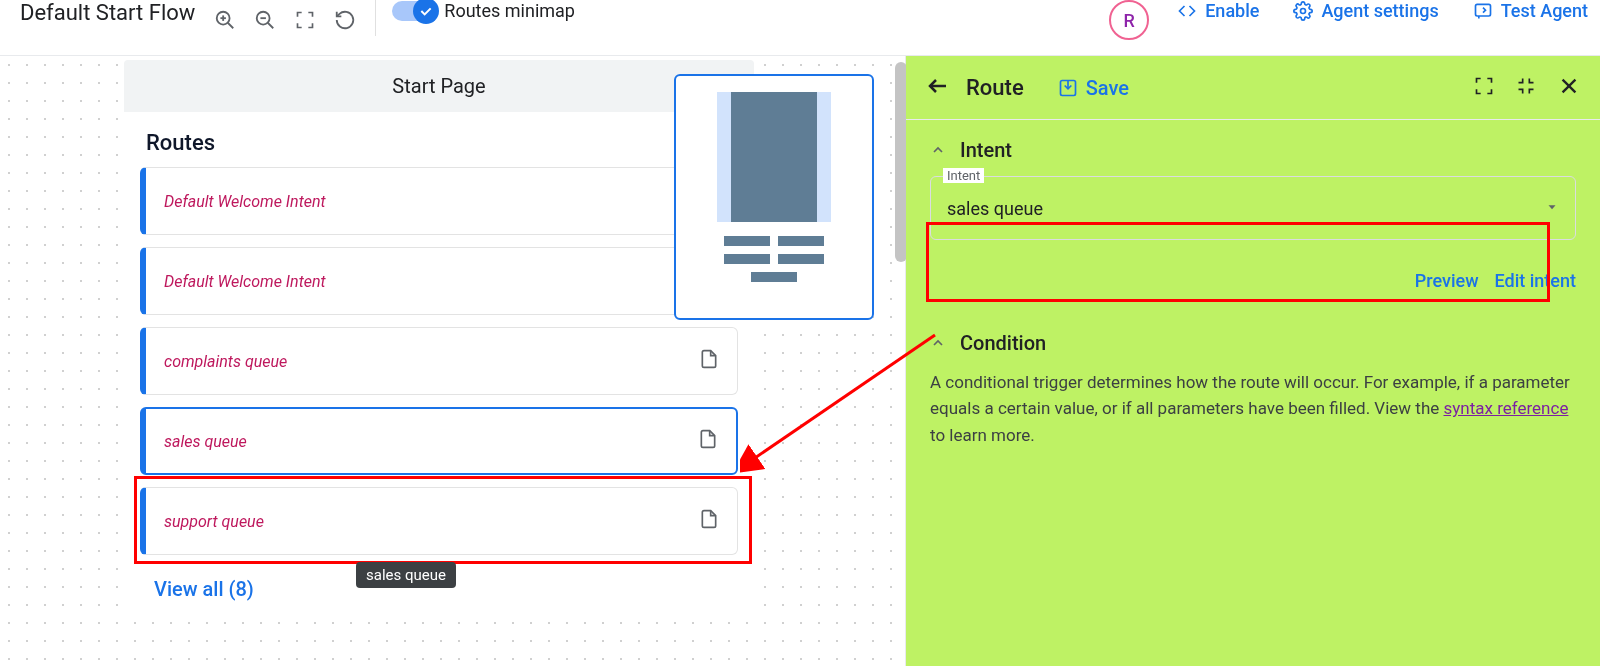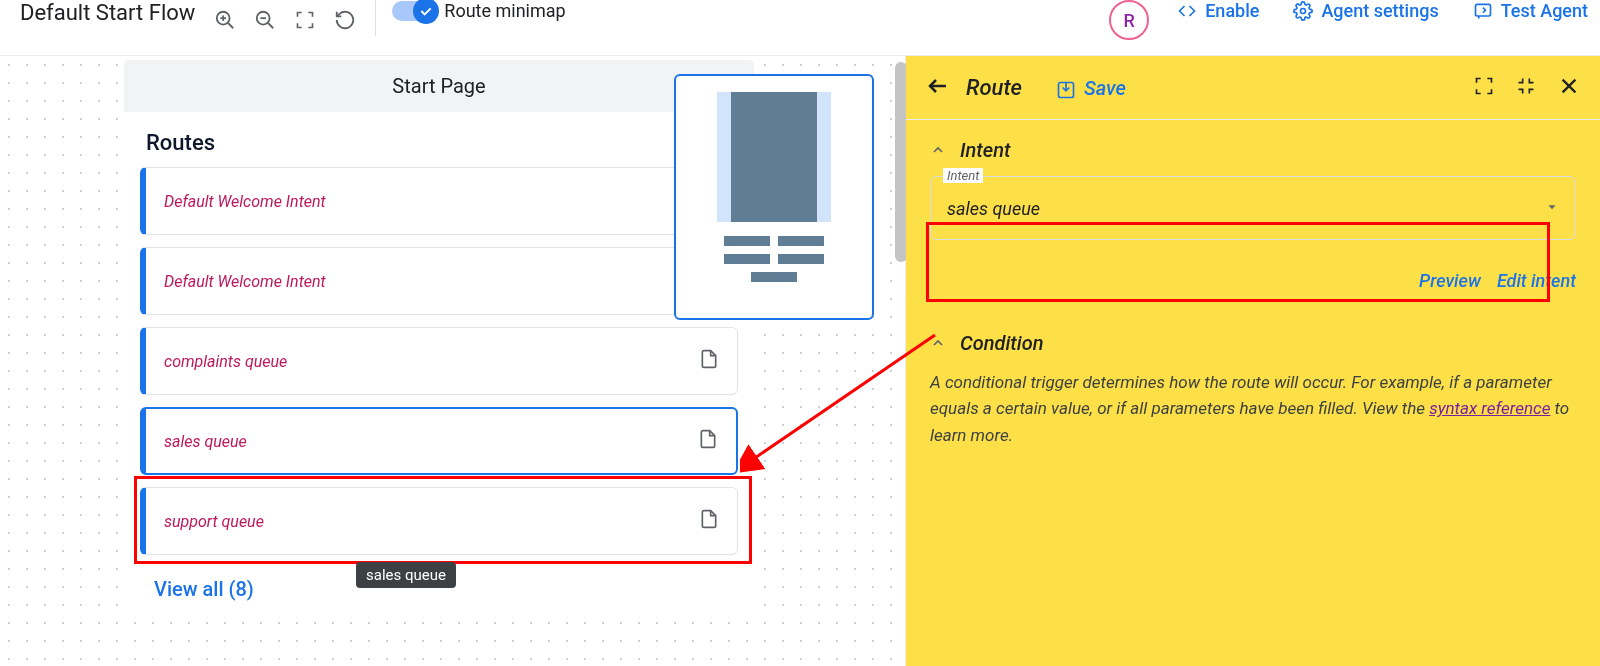--- a/index.html
+++ b/index.html
@@ -44,24 +44,24 @@
   .mm-big-r { width: 14px; height: 130px; background:#d2e3fc; }
   .mm-row { display:flex; gap:0; align-items:flex-end; }
   .mm-bars { margin-top: 14px; display:flex; flex-direction:column; gap:8px; align-items:center; }
   .mm-bar-row { display:flex; gap:8px; }
   .mm-bar { height:10px; background:#5f7d95; }
 
   .vscroll { position:absolute; right:-4px; top:0; width: 14px; height: 100%; }
   .vscroll .thumb { position:absolute; top:6px; width:12px; height:200px; background:#c4c4c4; border-radius:6px; }
 
   
-  .panel { flex: 1; background:#fde047; overflow:hidden; position: relative; font-style: italic; }
+  .panel { flex: 1; background:#bef264; overflow:hidden; position: relative; }
   .panel-top { height:64px; display:flex; align-items:center; padding: 0 20px; border-bottom:1px solid #e8eaed; gap:16px; }
   .panel-title { font-size:22px; font-weight:500; color:#202124; }
-  .save-btn { display:flex; align-items:flex-end; gap:8px; color:#1a73e8; font-size:20px; font-weight:500; margin-left:18px; cursor:pointer; }
+  .save-btn { display:flex; align-items:center; gap:8px; color:#1a73e8; font-size:20px; font-weight:500; margin-left:18px; cursor:pointer; }
   .panel-icons { margin-left:auto; display:flex; gap:22px; align-items:center; }
   .panel-body { padding: 18px 24px; }
   .section-head { display:flex; align-items:center; gap:14px; font-size:20px; font-weight:500; color:#202124; margin-bottom: 14px; cursor:pointer; }
   .desc { font-size:17px; color:#3c4043; line-height:1.55; margin-bottom: 14px; }
   .desc a { color:#1a73e8; text-decoration: underline; }
   .intent-box { position:relative; border:1px solid #dadce0; border-radius:6px; height:64px; display:flex; align-items:center; padding: 0 16px; margin-bottom: 30px; }
   .intent-box .legend { position:absolute; top:-9px; left:12px; background:#fff; padding:0 4px; font-size:13px; color:#5f6368; }
   .intent-box .val { font-size:18px; color:#202124; flex:1; }
   .intent-box .caret { color:#5f6368; }
   .intent-actions { display:flex; gap:16px; justify-content:flex-end; margin-bottom: 40px; }
@@ -106,21 +106,21 @@
   </div>
   <div class="top-sep"></div>
   <div class="toggle-wrap">
     <div class="toggle">
       <div class="knob">
         <svg width="16" height="16" viewBox="0 0 24 24" fill="none" stroke="#fff" stroke-width="3">
             <polyline points="5 12 10 17 19 8"></polyline>
           </svg>
       </div>
     </div>
-    <span class="toggle-label">Route minimap</span>
+    <span class="toggle-label">Routes minimap</span>
   </div>
   <div class="spacer"></div>
   <div class="avatar">R</div>
   <div class="top-action">
     <svg width="20" height="20" viewBox="0 0 24 24" fill="none" stroke="#1a73e8" stroke-width="2">
         <polyline points="9 6 3 12 9 18"></polyline>
         <polyline points="15 6 21 12 15 18"></polyline>
       </svg>
     <span>Enable</span>
   </div>

